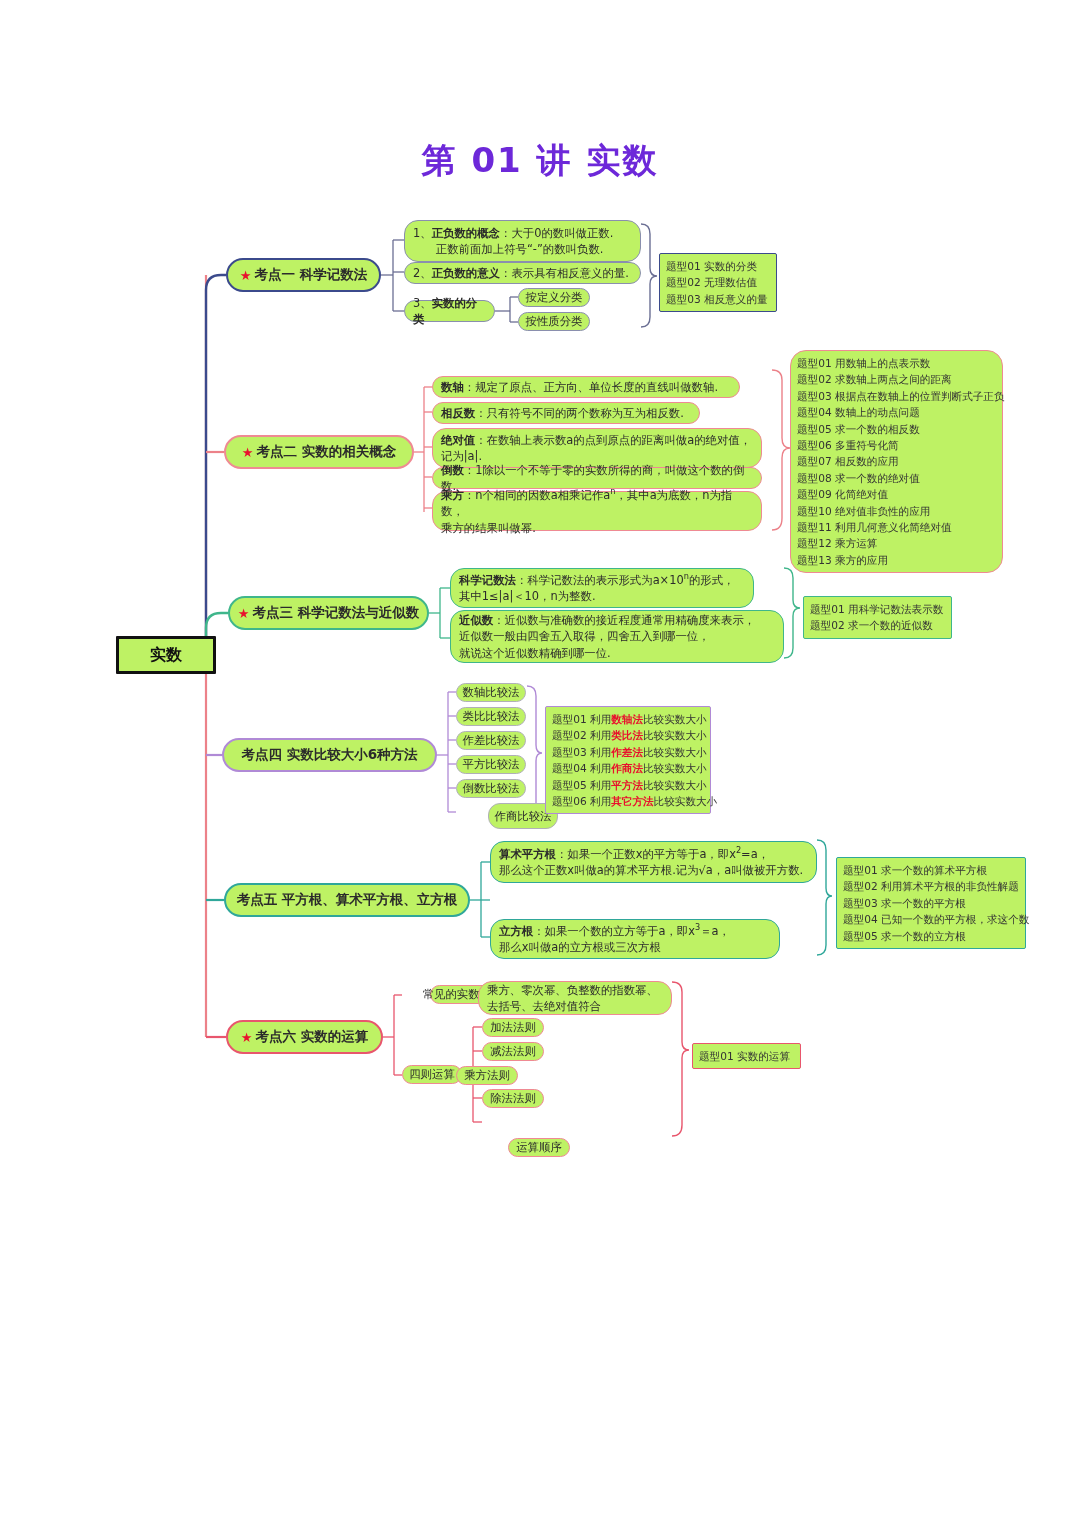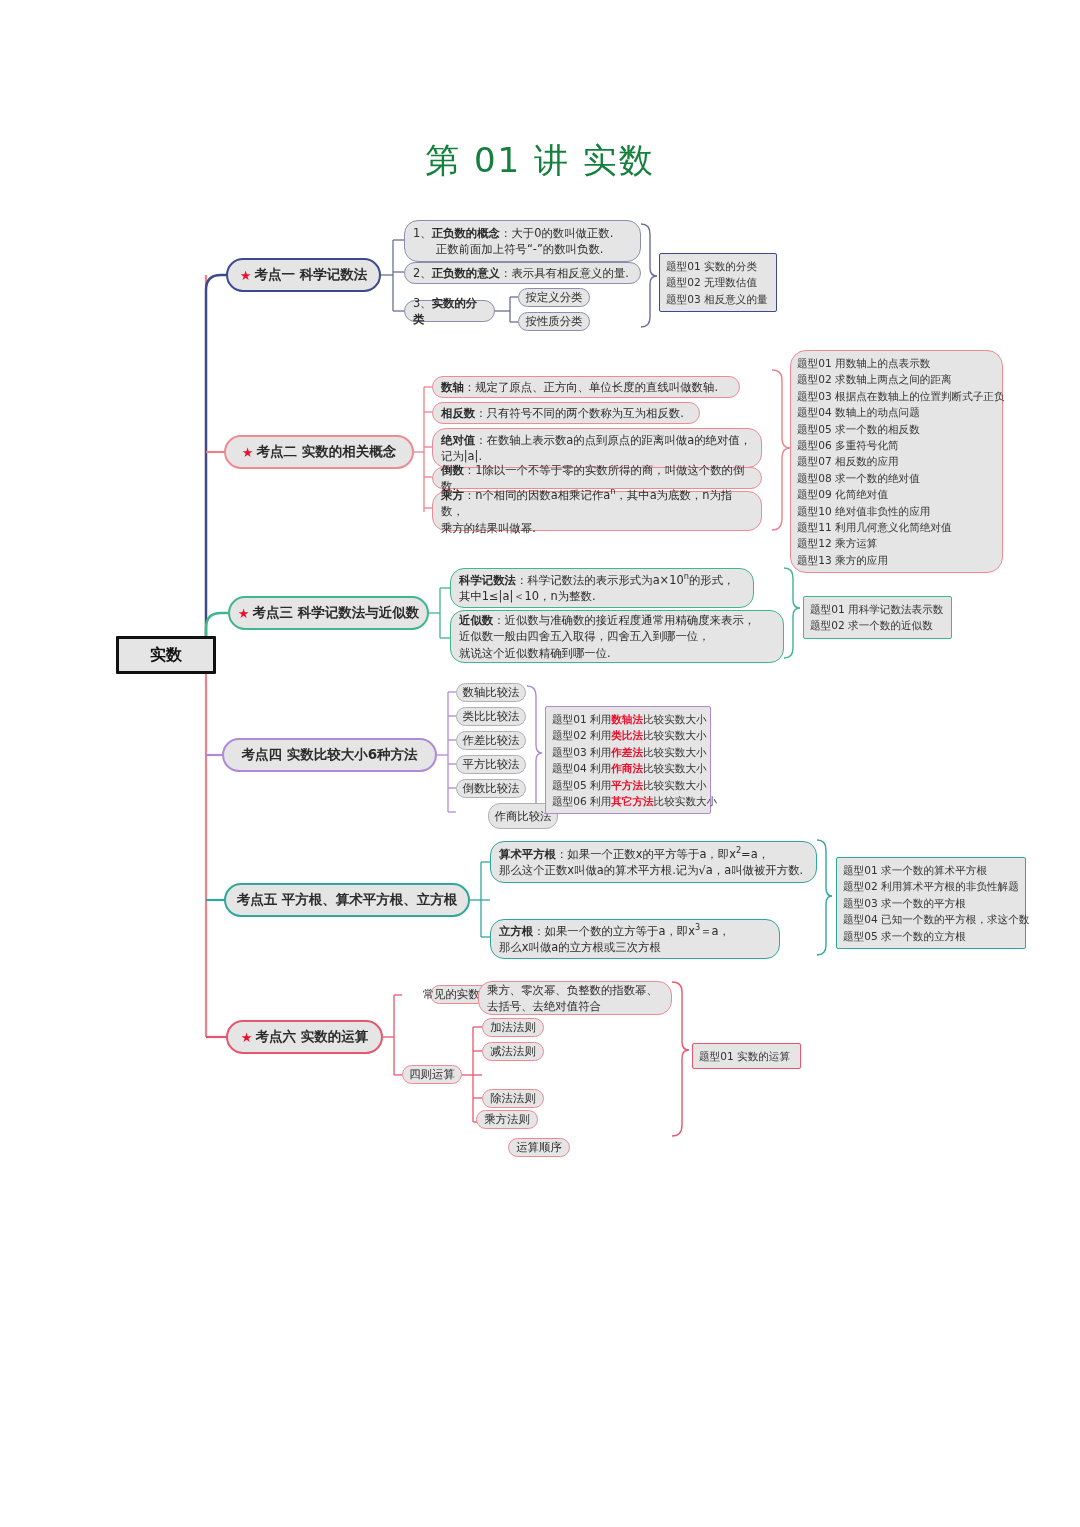--- a/index.html
+++ b/index.html
@@ -21,28 +21,28 @@
     pointer-events: none;
     z-index: 1;
   }
   .layer { position: absolute; left:0; top:0; width:1080px; height:1527px; z-index: 2; }
 
   .title {
     position: absolute;
     left: 0; top: 138px; width: 1080px;
     text-align: center;
     font-size: 34px;
-    font-weight: normal;
-    color: #15803d;
+    font-weight: bold;
+    color: #6d28d9;
     letter-spacing: 2px;
   }
 
   .node {
     position: absolute;
-    background: #e5e5e5;
+    background: #bef264;
     line-height: 1.42;
     color: #2b2b2b;
   }
 
   
   .root {
     border: 3px solid #111;
     border-radius: 1px;
     font-size: 16px;
     font-weight: bold;
@@ -338,21 +338,21 @@
     <div class="node box multi" style="left:478px; top:981px; width:194px; height:34px; border-color:#ef8a93;">
       <span>乘方、零次幂、负整数的指数幂、<br>去括号、去绝对值符合</span>
     </div>
 
     <div class="node pill" style="left:482px; top:1018px; width:62px; height:19px; border-color:#ef8a93;">
       <span>加法法则</span>
     </div>
     <div class="node pill" style="left:482px; top:1042px; width:62px; height:19px; border-color:#ef8a93;">
       <span>减法法则</span>
     </div>
-    <div class="node pill" style="left:476px; top:1066px; width:62px; height:19px; border-color:#ef8a93;margin-top:44px;">
+    <div class="node pill" style="left:456px; top:1066px; width:62px; height:19px; border-color:#ef8a93;">
       <span>乘方法则</span>
     </div>
     <div class="node pill" style="left:482px; top:1089px; width:62px; height:19px; border-color:#ef8a93;">
       <span>除法法则</span>
     </div>
     <div class="node pill" style="left:508px; top:1113px; width:62px; height:19px; border-color:#ef8a93;margin-top:25px;">
       <span>运算顺序</span>
     </div>
 
     <div class="node qlist" style="left:692px; top:1043px; width:109px; border-color:#e8566d;">

